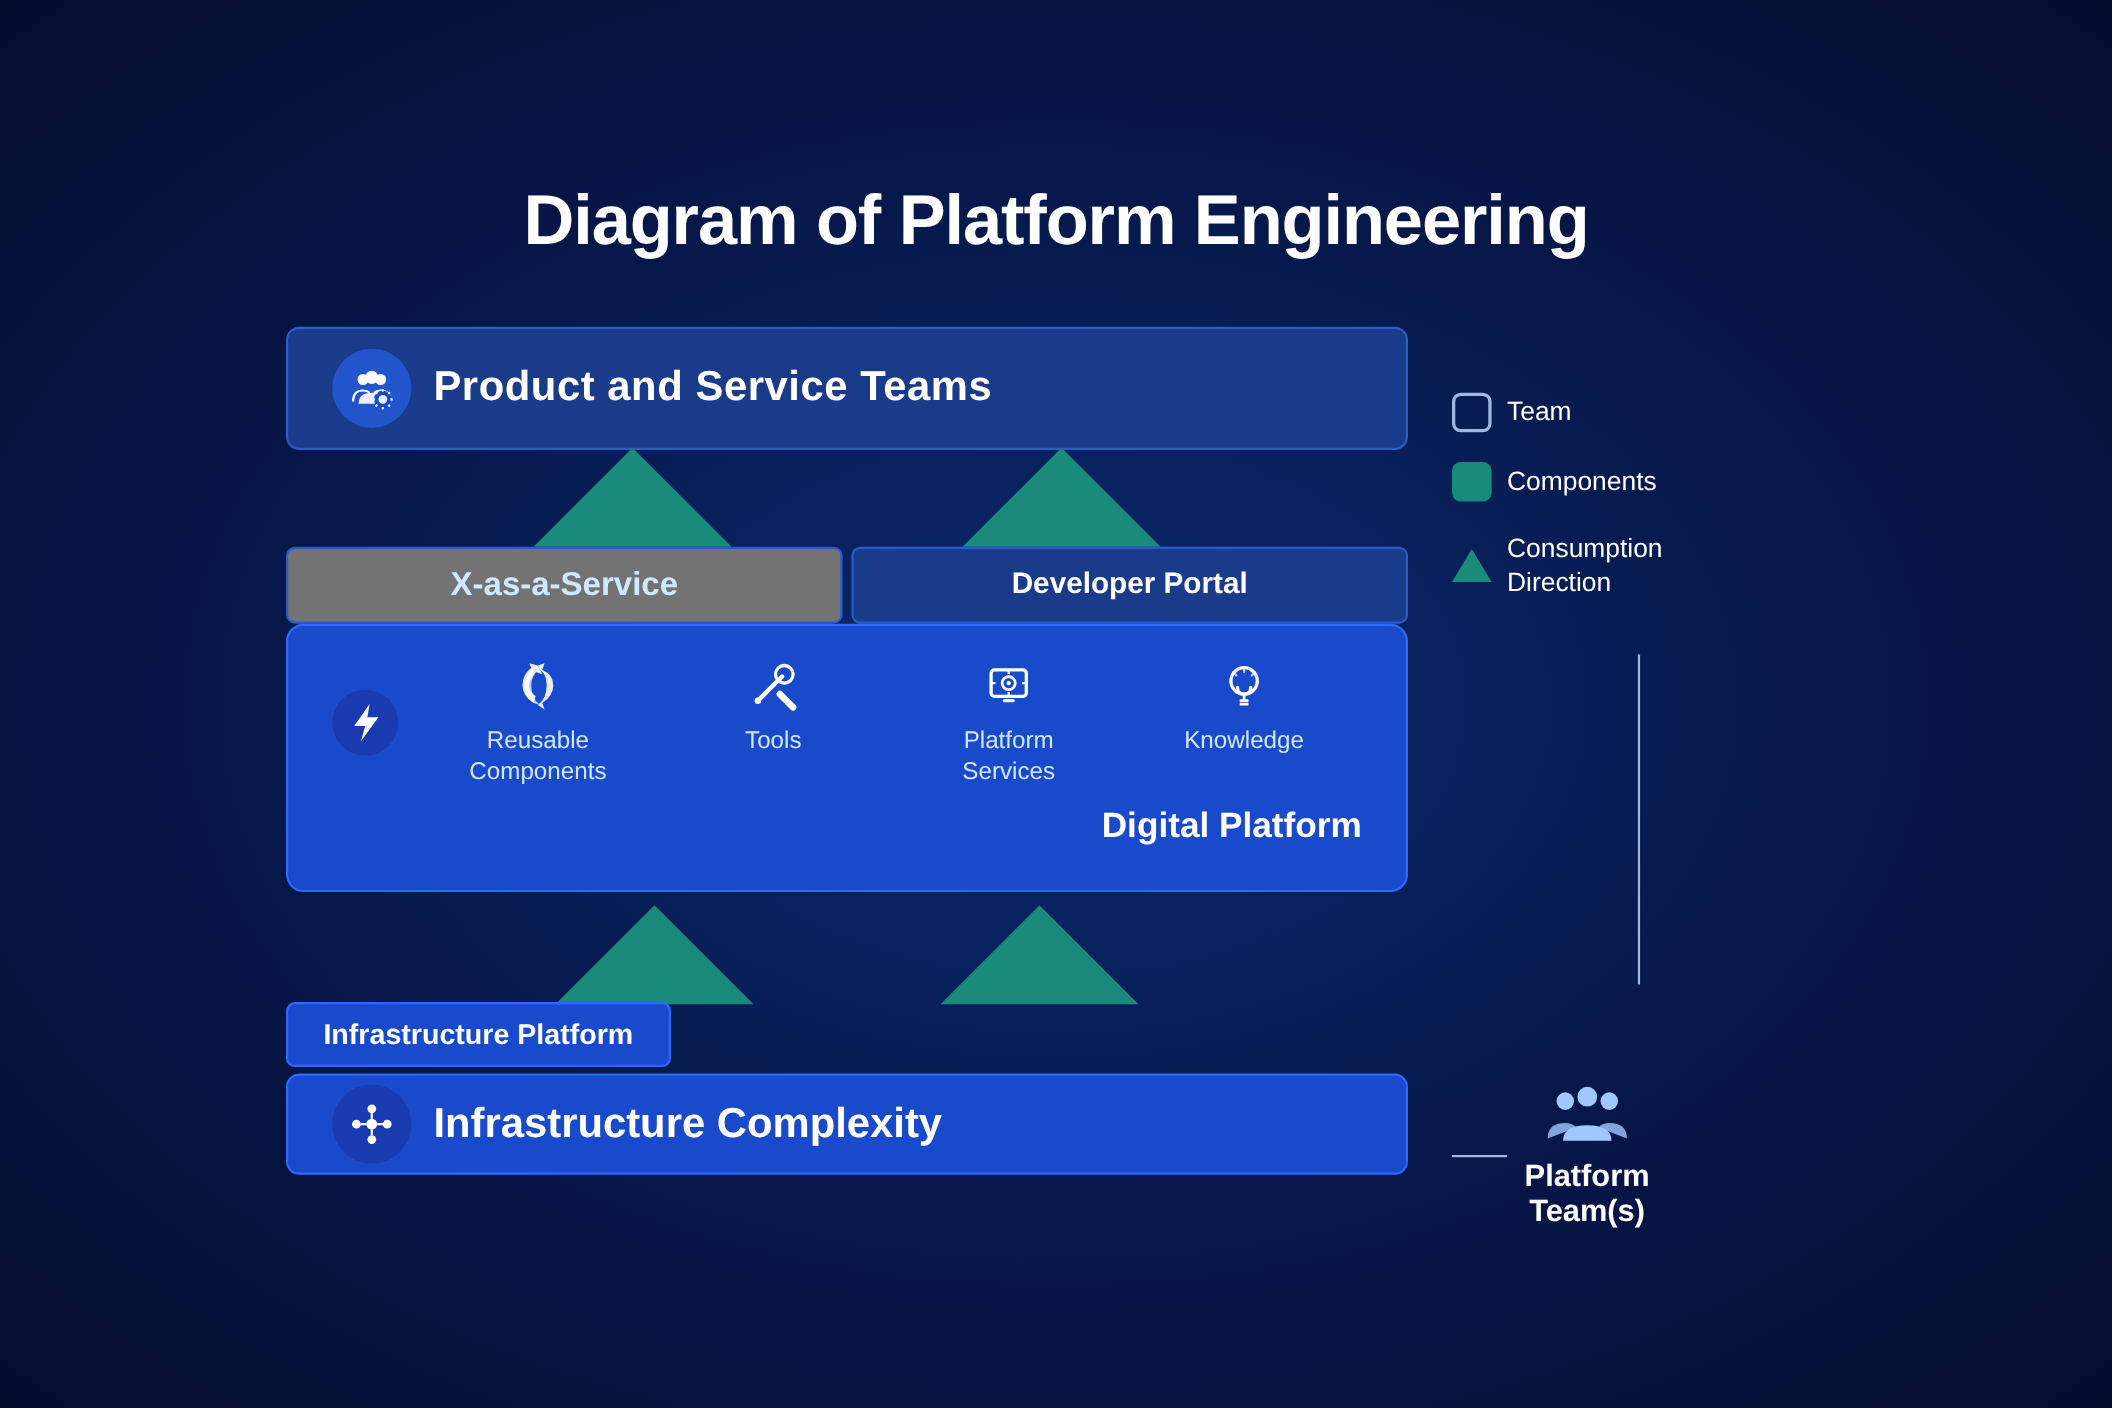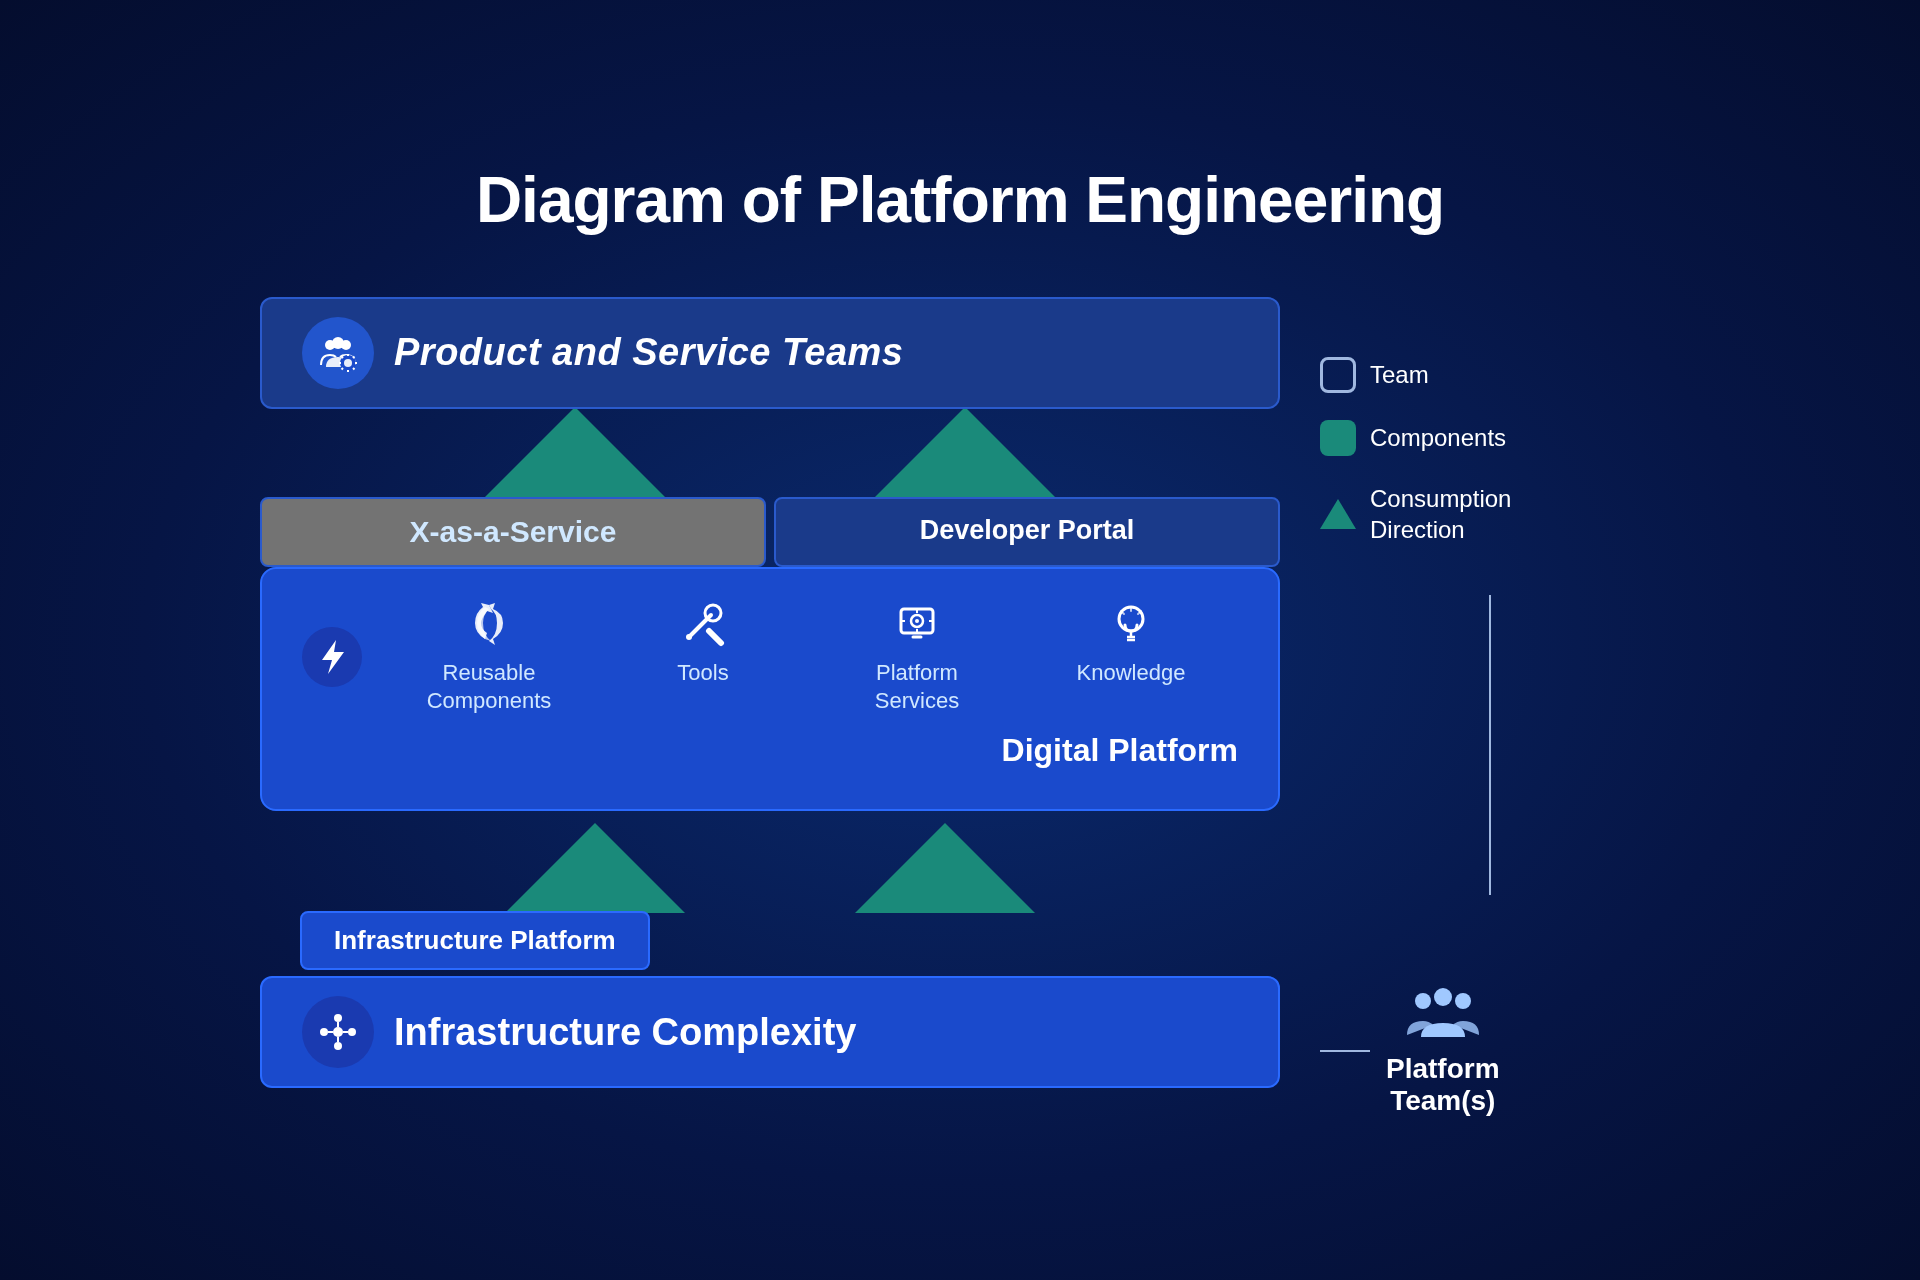--- a/index.html
+++ b/index.html
@@ -52,21 +52,20 @@
     }
     .product-teams-box {
       display: flex;
       align-items: center;
       background: #1a3a8a;
       border: 2px solid #2a5acc;
       border-radius: 12px;
       padding: 18px 40px;
       width: 100%;
       gap: 20px;
-      font-style: italic;
     }
     .product-icon-circle {
       width: 72px;
       height: 72px;
       background: #2255cc;
       border-radius: 50%;
       display: flex;
       align-items: center;
       justify-content: center;
       flex-shrink: 0;
@@ -178,21 +177,21 @@
       align-items: center;
       width: 100%;
       margin-top: 4px;
     }
     .infra-complexity-box {
       display: flex;
       align-items: center;
       background: #1a4acc;
       border: 2px solid #2a6aff;
       border-radius: 12px;
-      padding: 18px 40px;
+      padding: 8px 40px;
       width: 100%;
       gap: 20px;
     }
     .infra-icon-circle {
       width: 72px;
       height: 72px;
       background: #1a3ab0;
       border-radius: 50%;
       display: flex;
       align-items: center;
@@ -374,21 +373,21 @@
       </div>
 
       <div style="width:100%; margin-top:12px;">
         
         <div style="width:100%; display:flex; justify-content:space-around; padding:0 160px;">
           <div class="triangle-up"></div>
           <div class="triangle-up"></div>
         </div>
 
         
-        <div style="margin-top:-2px; margin-left:40px; display:inline-block; background:#1a4acc; border:2px solid #2a6aff; border-radius:8px; padding:12px 32px;">
+        <div style="margin-top:-2px; display:inline-block; background:#1a4acc; border:2px solid #2a6aff; border-radius:8px; padding:12px 32px;">
           <span style="color:#ffffff; font-size:26px; font-weight:600;">Infrastructure Platform</span>
         </div>
 
         
         <div class="infra-complexity-row" style="margin-top:6px;">
           <div class="infra-complexity-box">
             <div class="infra-icon-circle">
               <svg width="44" height="44" viewBox="0 0 44 44" fill="none">
                 <circle cx="22" cy="22" r="5" fill="white"></circle>
                 <circle cx="22" cy="8" r="4" fill="white"></circle>

